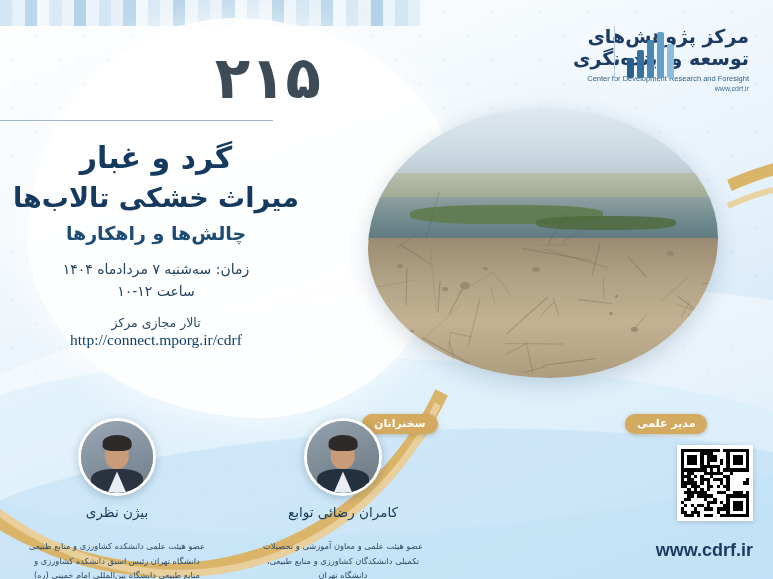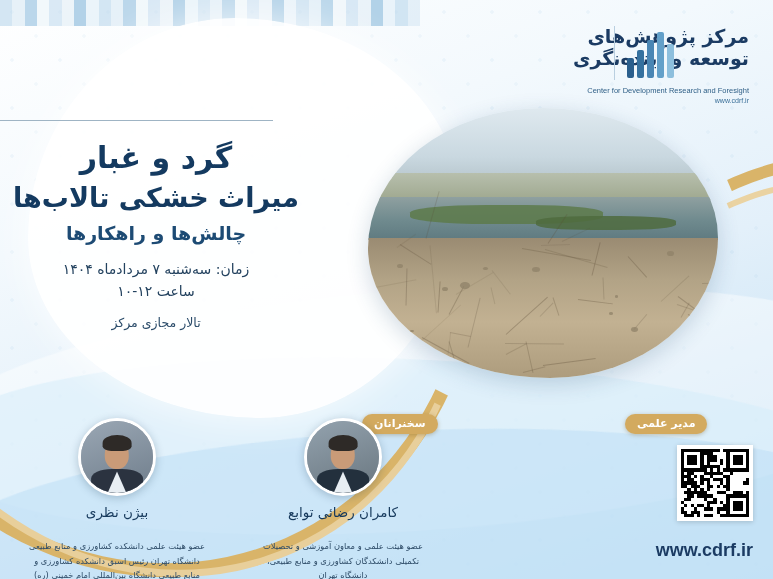--- a/index.html
+++ b/index.html
@@ -119,21 +119,21 @@
   }
   .logo-fa-1, .logo-fa-2 {
     color: #1b3b63;
     font-weight: bold;
     line-height: 1.15;
     letter-spacing: .2px;
   }
   .logo-fa-1 { font-size: 19px; }
   .logo-fa-2 { font-size: 19px; }
   .logo-en {
-    margin-top: 16px;
+    margin-top: 4px;
     color: #2f5f86;
     font-size: 7.5px;
     direction: ltr;
     text-align: right;
     font-family: "Liberation Sans", sans-serif;
   }
   .logo-url {
     margin-top: 2px;
     color: #3a6f98;
     font-size: 7px;
@@ -456,34 +456,36 @@
   </div>
   <div class="logo-sep"></div>
   <div class="logo-glyph">
     <span style="left:4px;  top:30px; width:7px;  height:20px; background:#2a5f8d;"></span>
     <span style="left:14px; top:22px; width:7px;  height:28px; background:#35719f;"></span>
     <span style="left:24px; top:12px; width:7px;  height:38px; background:#4a86b4;"></span>
     <span style="left:34px; top:4px;  width:7px;  height:46px; background:#63a0c9;"></span>
     <span style="left:44px; top:16px; width:7px;  height:34px; background:#8dbfdd;"></span>
   </div>
 
+  <div class="session-num">۲۱۵</div>
   <div class="session-lines">
   </div>
   <div class="rule"></div>
 
   <div class="title-wrap">
     <div class="title-1">گرد و غبار</div>
     <div class="title-2">میراث خشکی تالاب‌ها</div>
     <div class="subtitle">چالش‌ها و راهکارها</div>
   </div>
 
   <div class="info">
     <div class="info-date">زمان: سه‌شنبه ۷ مردادماه ۱۴۰۴</div>
     <div class="info-time">ساعت ۱۲-۱۰</div>
     <div class="info-hall">تالار مجازی مرکز</div>
+    <a class="info-link" href="#">http://connect.mporg.ir/cdrf</a>
   </div>
 
   <div class="photo-blob">
     <div class="photo-sky"></div>
     <div class="photo-far"></div>
     <div class="photo-water"></div>
     <div class="photo-green g1"></div>
     <div class="photo-green g2"></div>
     <div class="photo-mud" id="photo-mud">
         <div class="crack" style="left: 49.0415%; top: 56.079%; width: 18.9285px; transform: rotate(-46.0841deg); opacity: 0.47;"></div>

